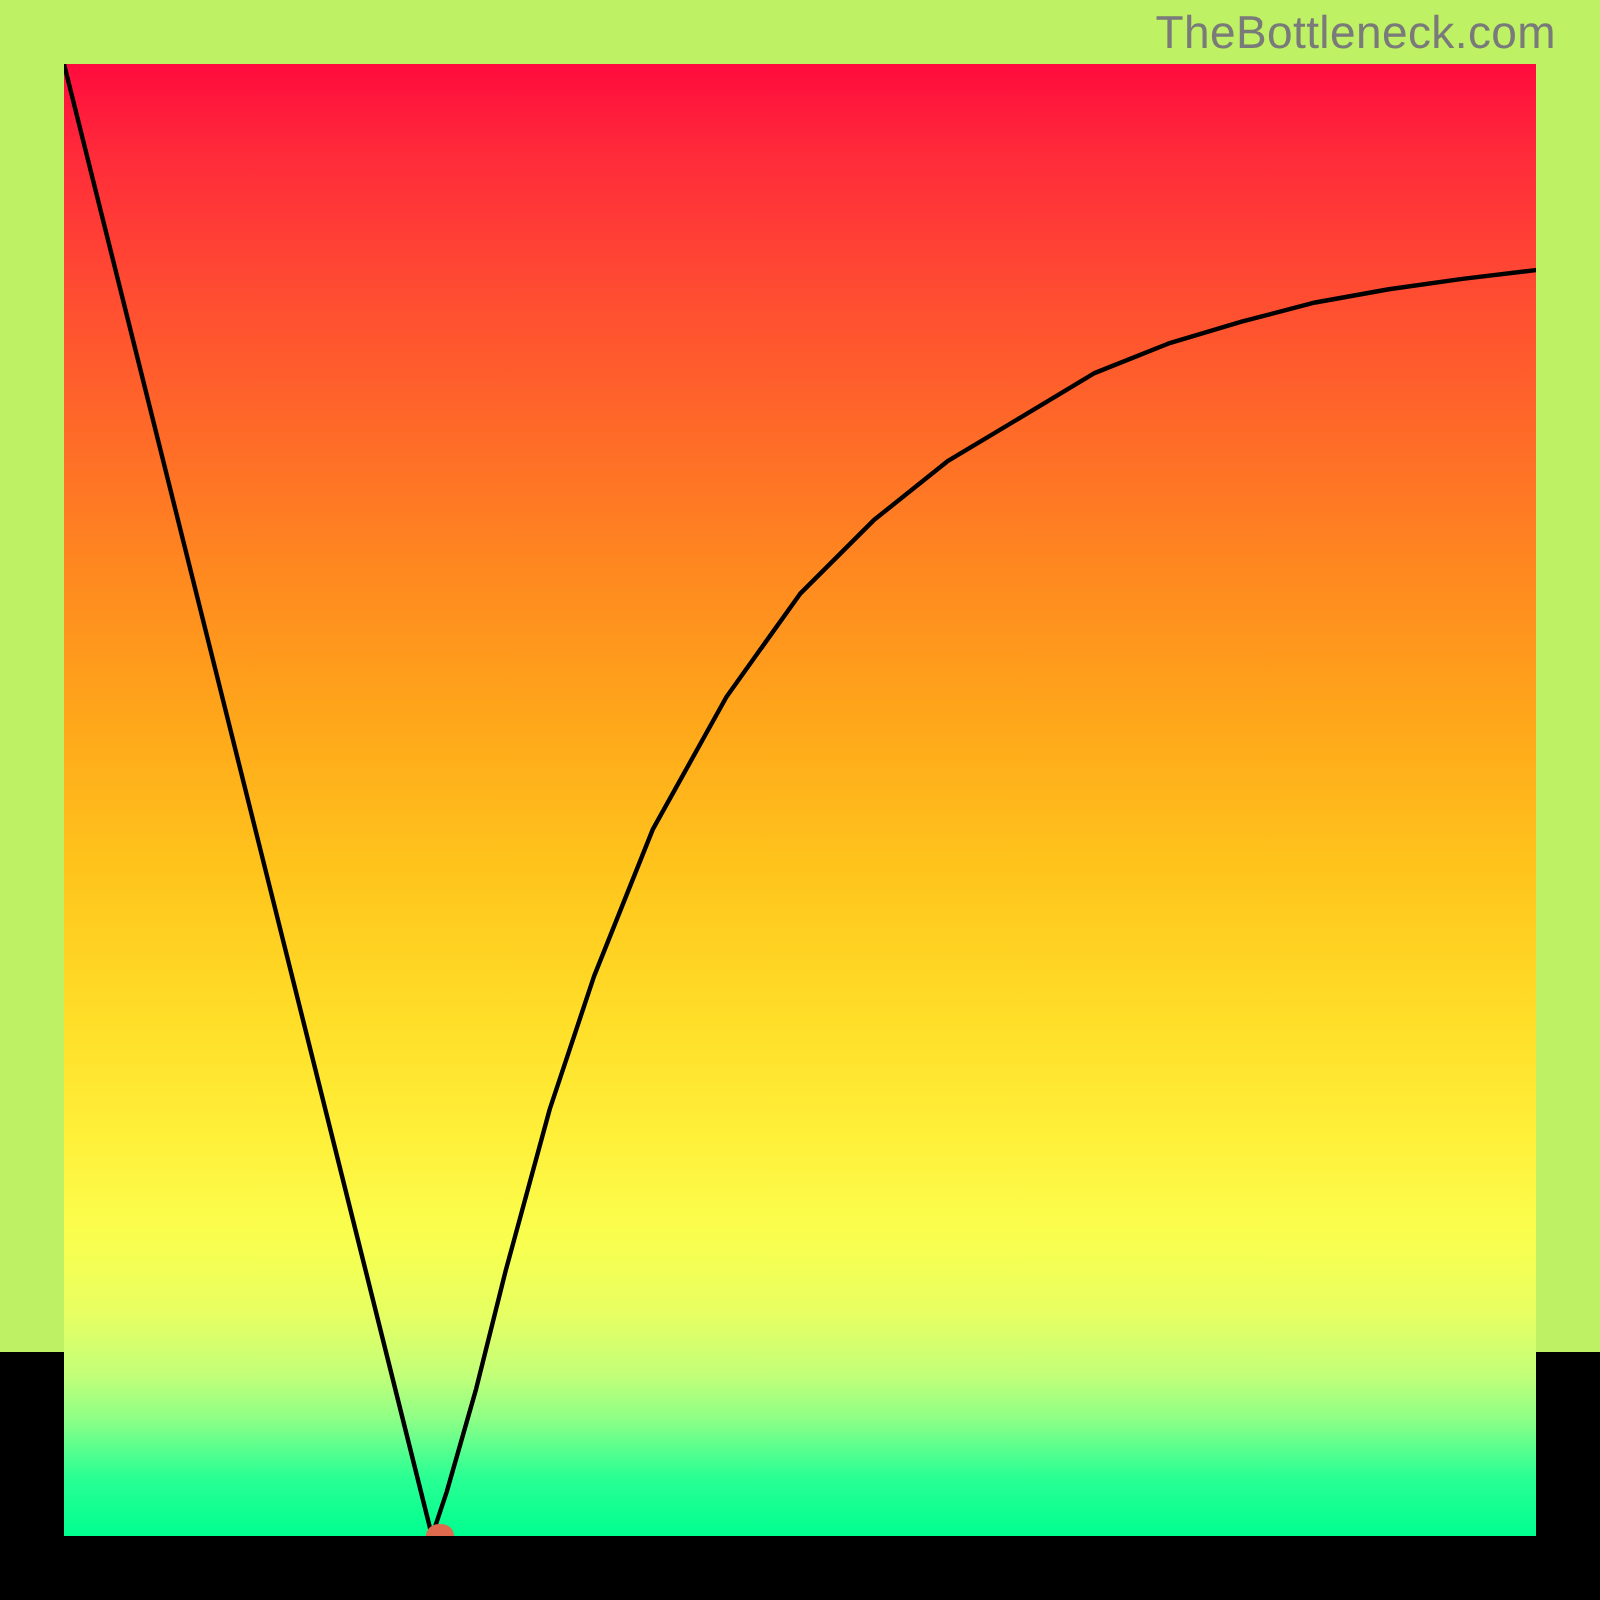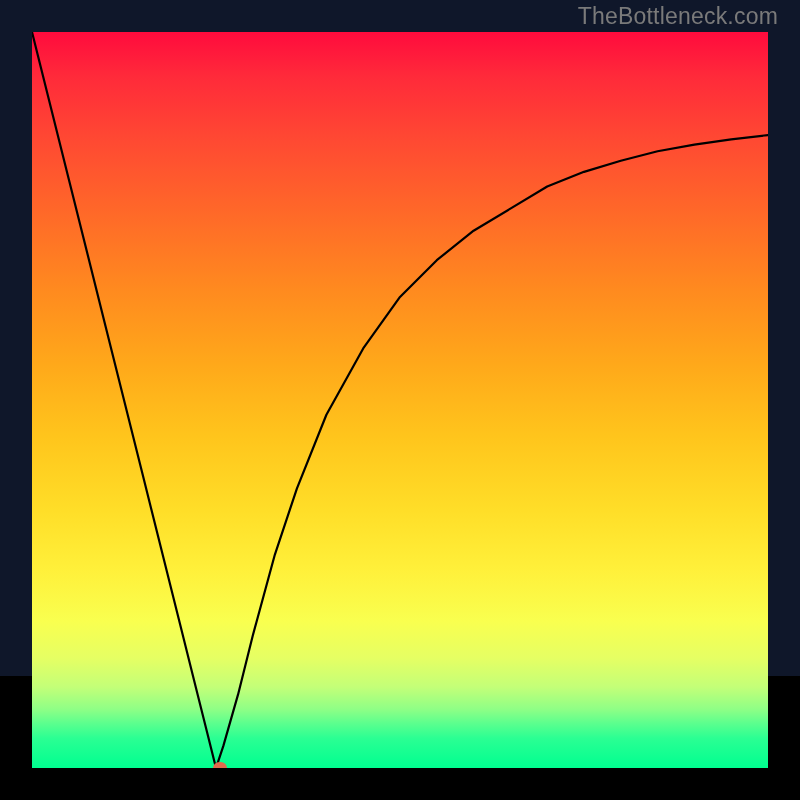--- a/index.html
+++ b/index.html
@@ -8,21 +8,21 @@
     width: 800px;
     height: 800px;
     overflow: hidden;
     background: #000;
     font-family: Arial, Helvetica, sans-serif;
   }
   .frame {
     position: relative;
     width: 800px;
     height: 676px;
-    background: #0f172a;
+    background: #bef264;
     text-align: center;
   }
   .plot {
     position: absolute;
     left: 32px;
     top: 32px;
     width: 736px;
     height: 736px;
     overflow: hidden;
   }

